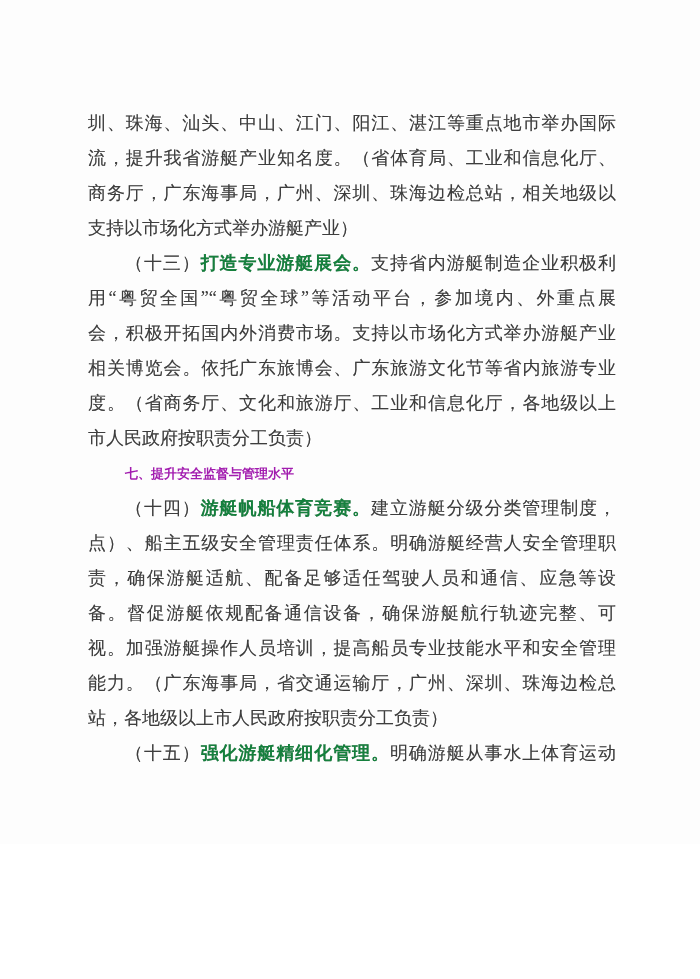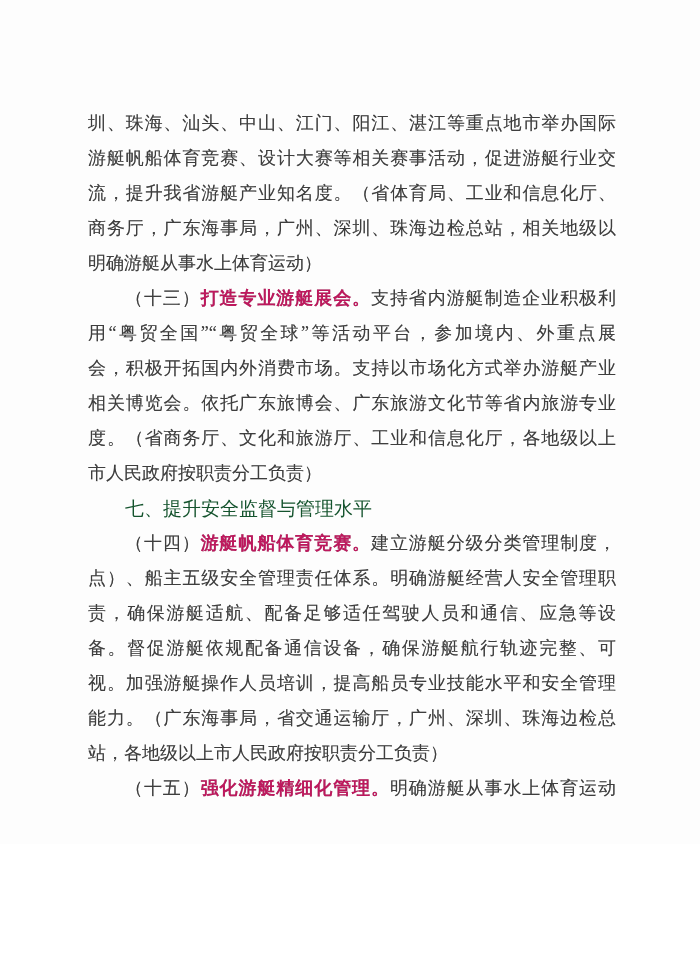--- a/index.html
+++ b/index.html
@@ -32,51 +32,50 @@
   .line.spread {
     text-align: justify;
     text-align-last: justify;
     text-justify: inter-character;
   }
   .line.indent {
     padding-left: 37px;
   }
   .line .bold {
     font-weight: 700;
-    color: #be185d;
+    color: #15803d;
   }
   .line.heading {
     font-family: "Liberation Sans", "DejaVu Sans", sans-serif;
-    font-weight: 400;
-    color: #14532d;
-    font-size: 19px;
+    font-weight: 700;
+    color: #a21caf;
+    font-size: 13px;
     text-shadow: none;
   }
   .page-number {
     position: absolute;
     top: 872px;
     right: 100px;
     height: 28px;
     line-height: 28px;
     font-size: 17px;
     color: #3a3a3a;
     letter-spacing: 2px;
     font-family: "Liberation Serif", "DejaVu Serif", serif;
   }
 </style>
 </head>
 <body>
 
 <div class="page">
   <div class="text-block" id="text-block">
       <div class="line spread"><span>圳、珠海、汕头、中山、江门、阳江、湛江等重点地市举办国际</span></div>
-      <div class="line spread"><span>游艇帆船体育竞赛、设计大赛等相关赛事活动，促进游艇行业交</span></div>
       <div class="line spread"><span>流，提升我省游艇产业知名度。（省体育局、工业和信息化厅、</span></div>
       <div class="line spread"><span>商务厅，广东海事局，广州、深圳、珠海边检总站，相关地级以</span></div>
-      <div class="line"><span>明确游艇从事水上体育运动）</span></div>
+      <div class="line"><span>支持以市场化方式举办游艇产业）</span></div>
       <div class="line indent spread"><span>（十三）</span><span class="bold">打造专业游艇展会。</span><span>支持省内游艇制造企业积极利</span></div>
       <div class="line spread"><span>用“粤贸全国”“粤贸全球”等活动平台，参加境内、外重点展</span></div>
       <div class="line spread"><span>会，积极开拓国内外消费市场。支持以市场化方式举办游艇产业</span></div>
       <div class="line spread"><span>相关博览会。依托广东旅博会、广东旅游文化节等省内旅游专业</span></div>
       <div class="line spread"><span>度。（省商务厅、文化和旅游厅、工业和信息化厅，各地级以上</span></div>
       <div class="line"><span>市人民政府按职责分工负责）</span></div>
       <div class="line indent heading"><span>七、提升安全监督与管理水平</span></div>
       <div class="line indent spread"><span>（十四）</span><span class="bold">游艇帆船体育竞赛。</span><span>建立游艇分级分类管理制度，</span></div>
       <div class="line spread"><span>点）、船主五级安全管理责任体系。明确游艇经营人安全管理职</span></div>
       <div class="line spread"><span>责，确保游艇适航、配备足够适任驾驶人员和通信、应急等设</span></div>

